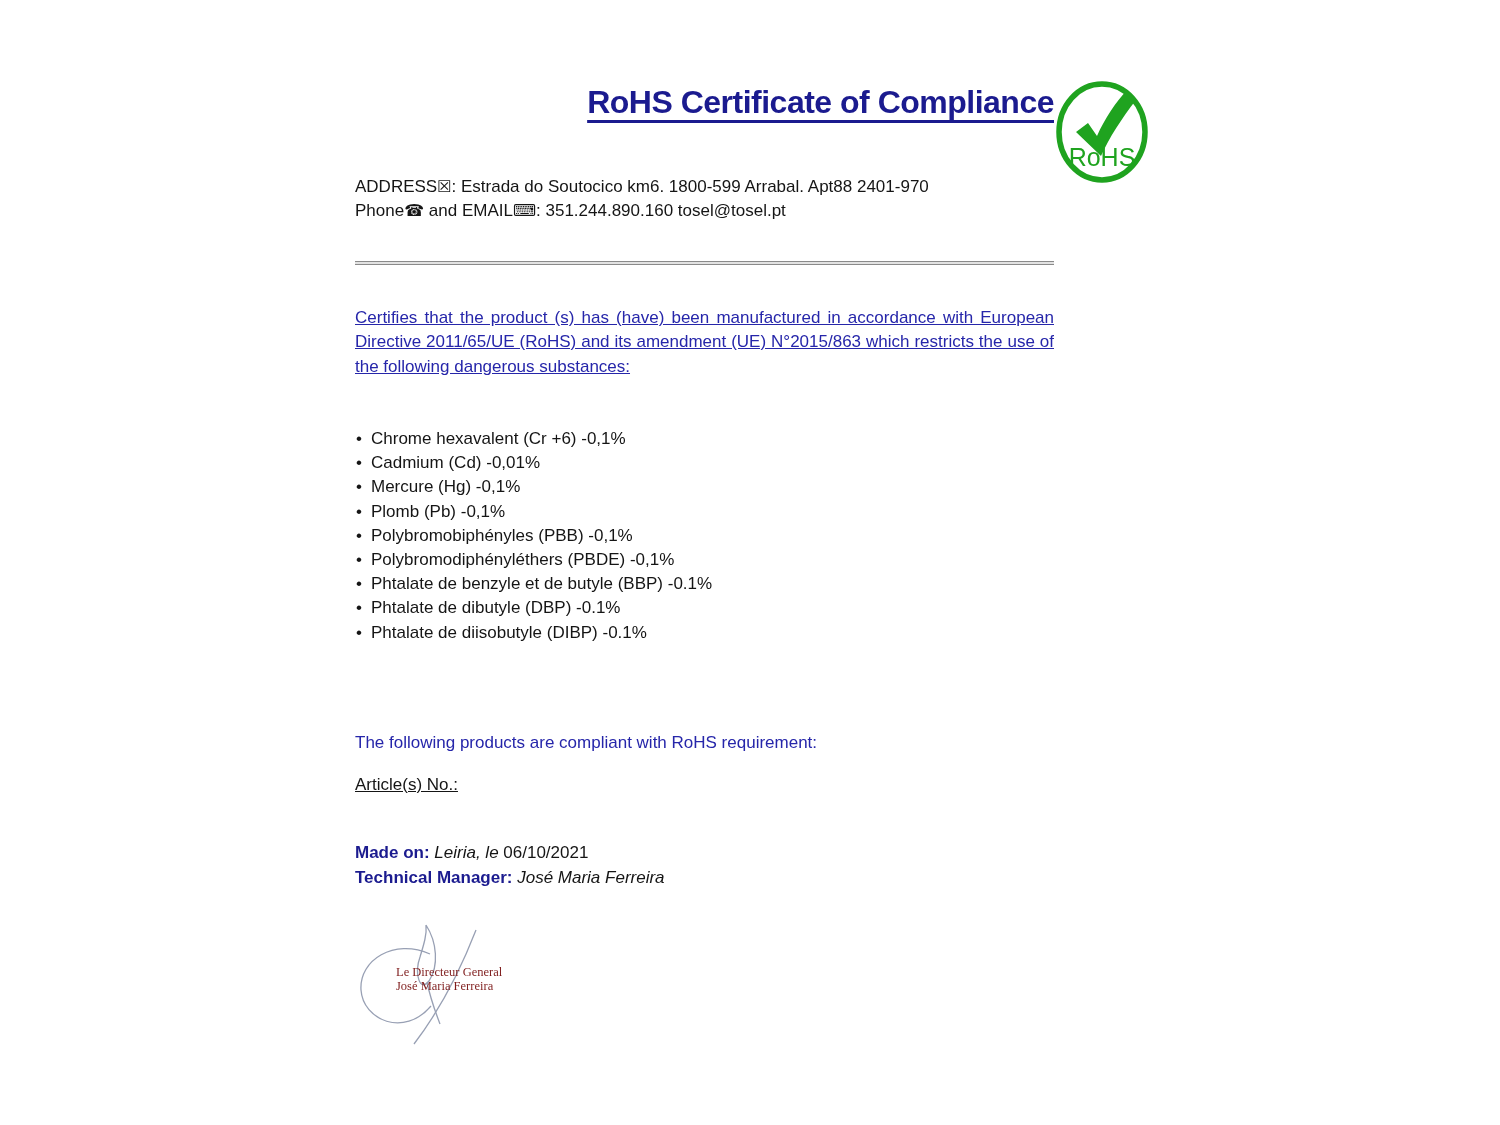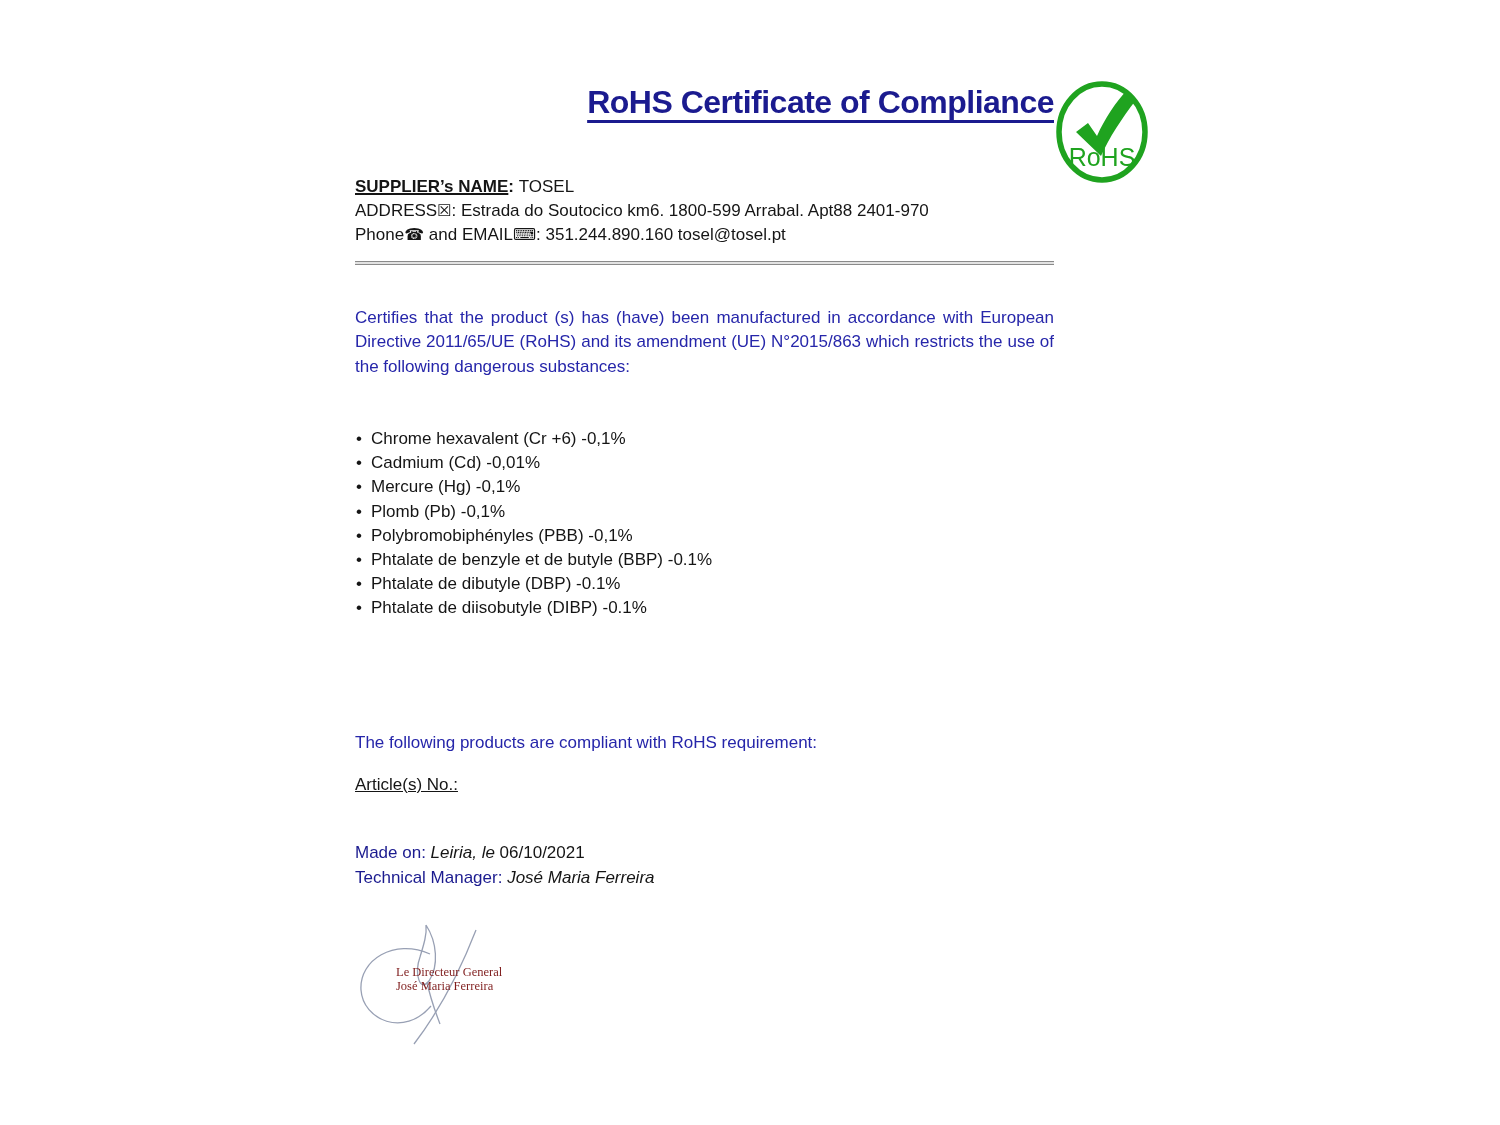--- a/index.html
+++ b/index.html
@@ -44,36 +44,37 @@
     border-top:1.5px solid #8a8a8a;
     border-bottom:1.5px solid #8a8a8a;
     background:#e2e2e2;
   }
 
   #cert{
     top:306px;
     font-size:17px;line-height:24.3px;
     text-align:justify;
     color:var(--blue);
+    text-decoration:underline;
   }
 
   #substances{top:427px;font-size:17px;line-height:24.2px;list-style:none;}
   #substances li{position:relative;padding-left:16px;}
   #substances li::before{
     content:"\2022";
     position:absolute;left:1px;top:0;
     font-size:17px;color:var(--ink);
   }
 
   #compliance{top:733px;font-size:17px;color:var(--blue);}
   #article{top:775px;font-size:17px;text-decoration:underline;}
 
   #made-on{top:843px;font-size:17px;}
   #tech{top:868px;font-size:17px;}
-  .navy-lbl{font-weight:normal;color:var(--navy);}
+  .navy-lbl{font-weight:bold;color:var(--navy);}
   .ital{font-style:italic;}
 
   #sig-svg{left:352px;top:922px;width:142px;height:126px;}
   #sig-text{
     left:396px;top:966px;width:110px;
     font-family:"Liberation Serif","DejaVu Serif",serif;
     font-size:12.5px;line-height:13.5px;
     color:#7f1d1d;white-space:nowrap;
   }
 </style>
@@ -84,35 +85,35 @@
 
 <div id="logo" class="abs">
   <svg width="96" height="104" viewBox="0 0 96 104">
     <ellipse cx="48" cy="52" rx="43" ry="48" fill="#ffffff" stroke="#1fa31f" stroke-width="5.5"></ellipse>
     <path d="M 22 52 L 34 43 L 43 56 C 51 38, 62 22, 73 10 L 82 20 C 68 38, 55 58, 47 76 Z" fill="#1fa31f"></path>
     <text x="48" y="86" text-anchor="middle" font-family="Liberation Sans, DejaVu Sans, sans-serif" font-size="25" fill="#1fa31f">RoHS</text>
   </svg>
 </div>
 
 <div id="supplier" class="abs col">
-  <div><span class="lbl und">SUPPLIER’s NAME</span><span class="lbl">: </span><span>TOSEL</span></div>
   <div><span>ADDRESS</span><span class="glyph-icon">☒</span><span>: </span><span>Estrada do Soutocico km6. 1800-599 Arrabal. Apt88 2401-970</span></div>
   <div><span>Phone</span><span class="glyph-icon">☎</span><span> and EMAIL</span><span class="glyph-icon">⌨</span><span>: </span><span>351.244.890.160 tosel@tosel.pt</span></div>
 </div>
 
 <div id="divider" class="abs col"></div>
 
 <p id="cert" class="abs col">Certifies that the product (s) has (have) been manufactured in accordance with European Directive 2011/65/UE (RoHS) and its amendment (UE) N°2015/863 which restricts the use of the following dangerous substances:</p>
 
 <ul id="substances" class="abs col">
   <li>Chrome hexavalent (Cr +6) -0,1%</li>
   <li>Cadmium (Cd) -0,01%</li>
   <li>Mercure (Hg) -0,1%</li>
   <li>Plomb (Pb) -0,1%</li>
   <li>Polybromobiphényles (PBB) -0,1%</li>
+  <li>Polybromodiphényléthers (PBDE) -0,1%</li>
   <li>Phtalate de benzyle et de butyle (BBP) -0.1%</li>
   <li>Phtalate de dibutyle (DBP) -0.1%</li>
   <li>Phtalate de diisobutyle (DIBP) -0.1%</li>
 </ul>
 
 <p id="compliance" class="abs col">The following products are compliant with RoHS requirement:</p>
 
 <p id="article" class="abs col">Article(s) No.:</p>
 
 <p id="made-on" class="abs col"><span class="navy-lbl">Made on:</span><span class="ital"> Leiria, le </span><span>06/10/2021</span></p>

